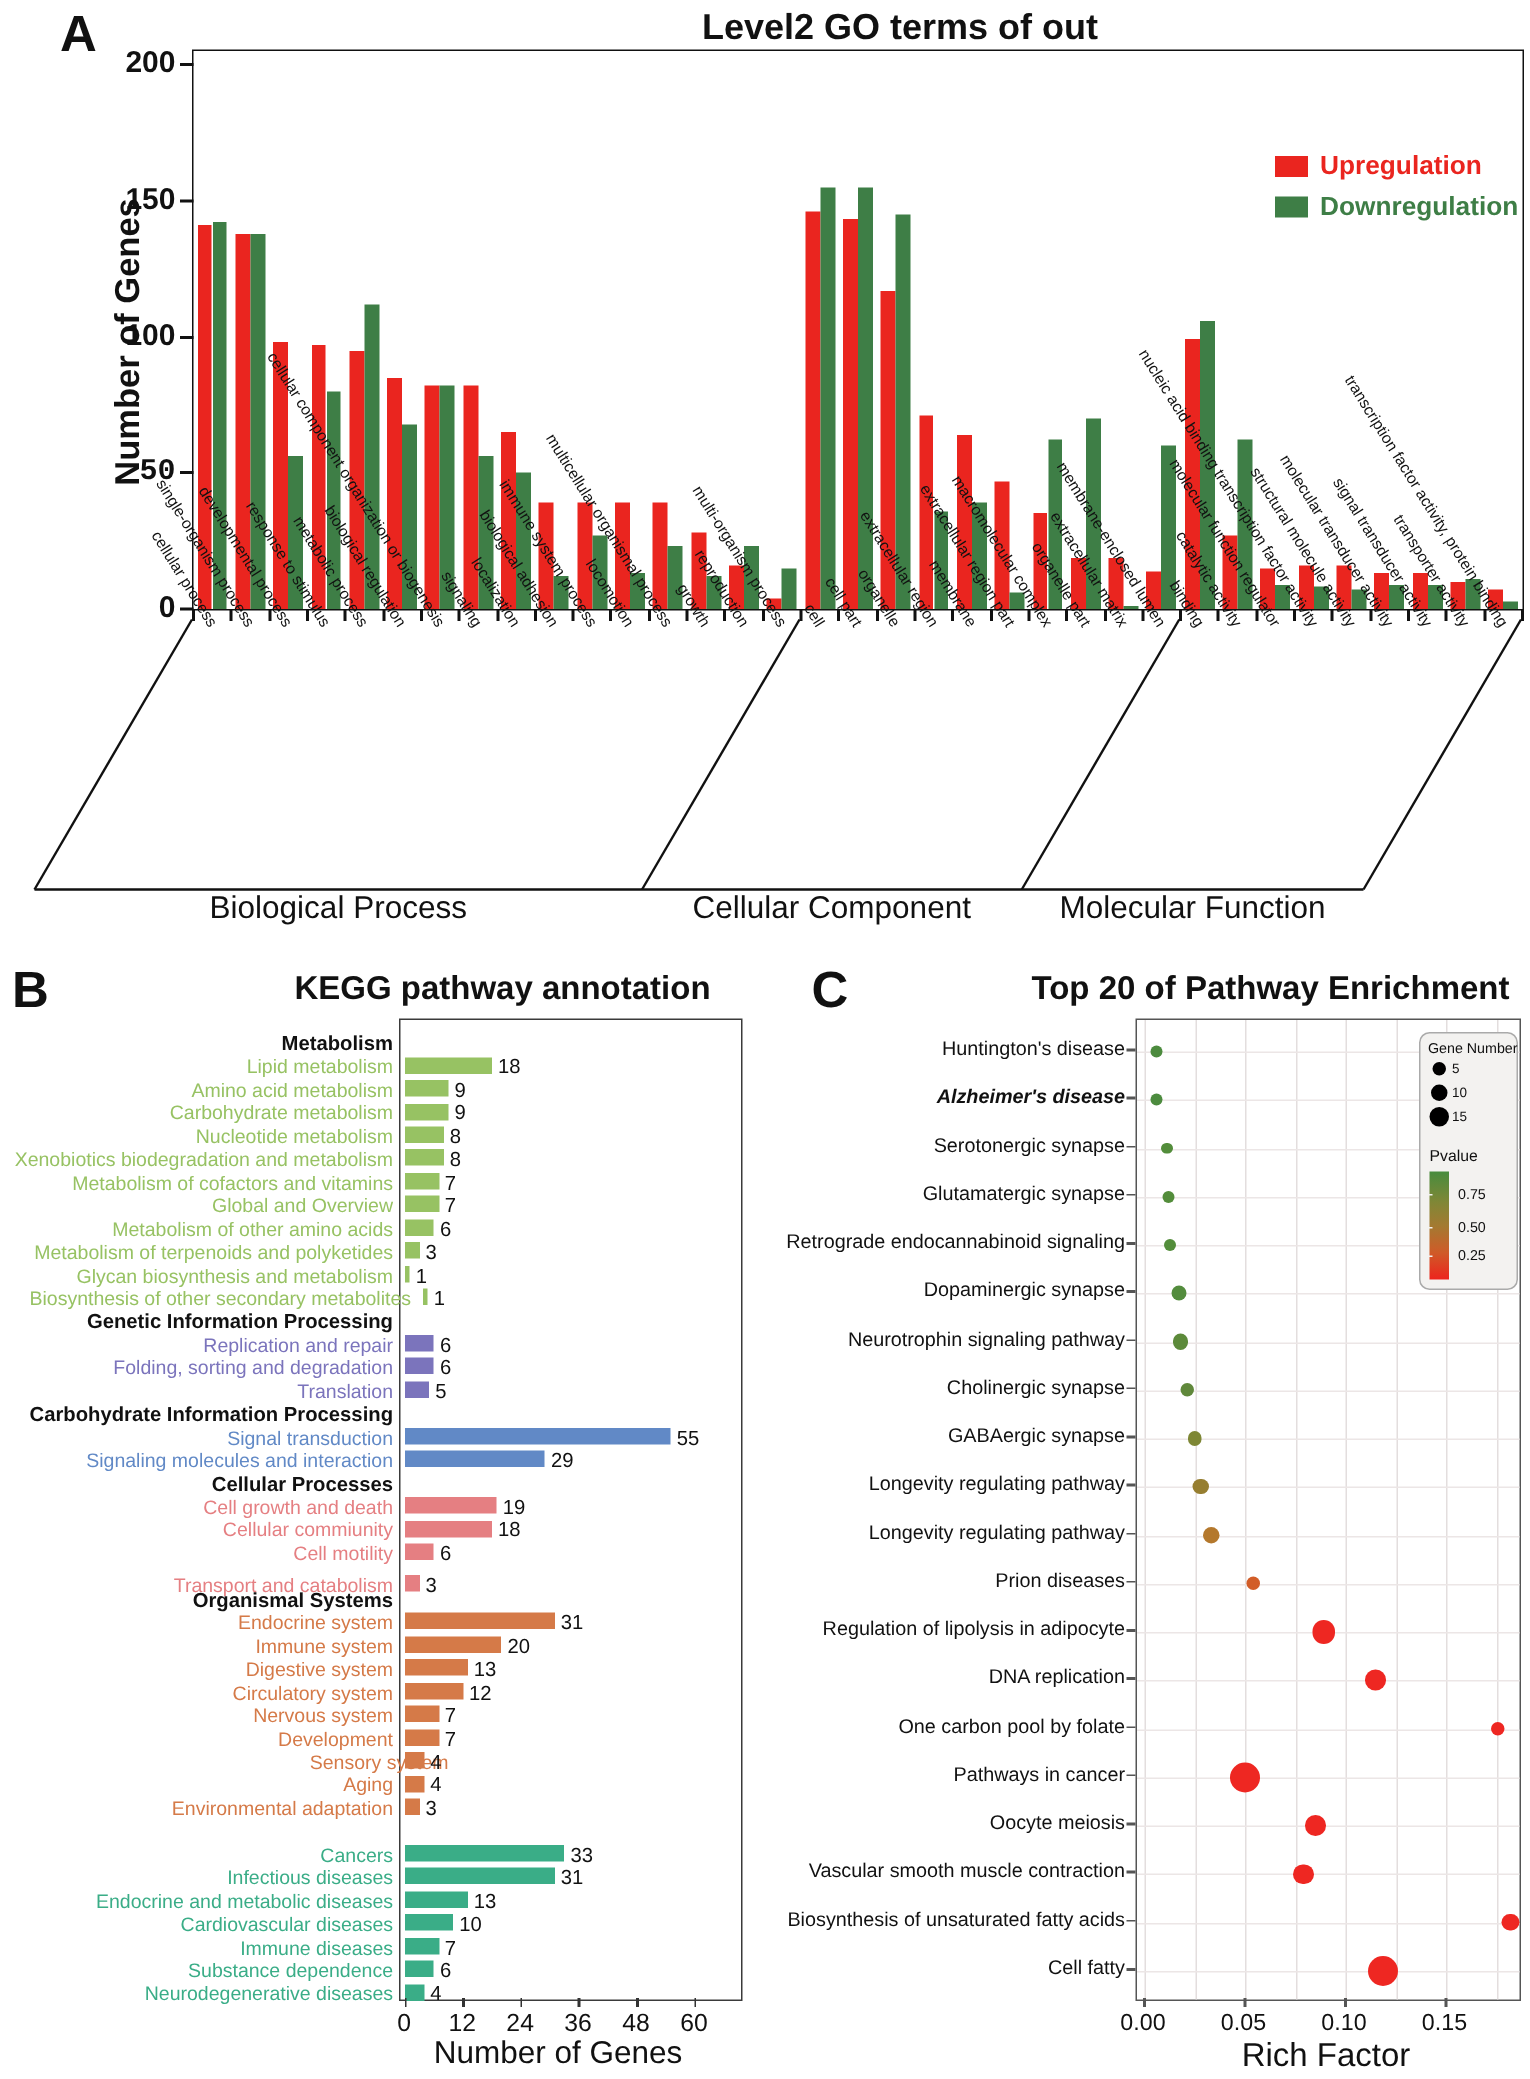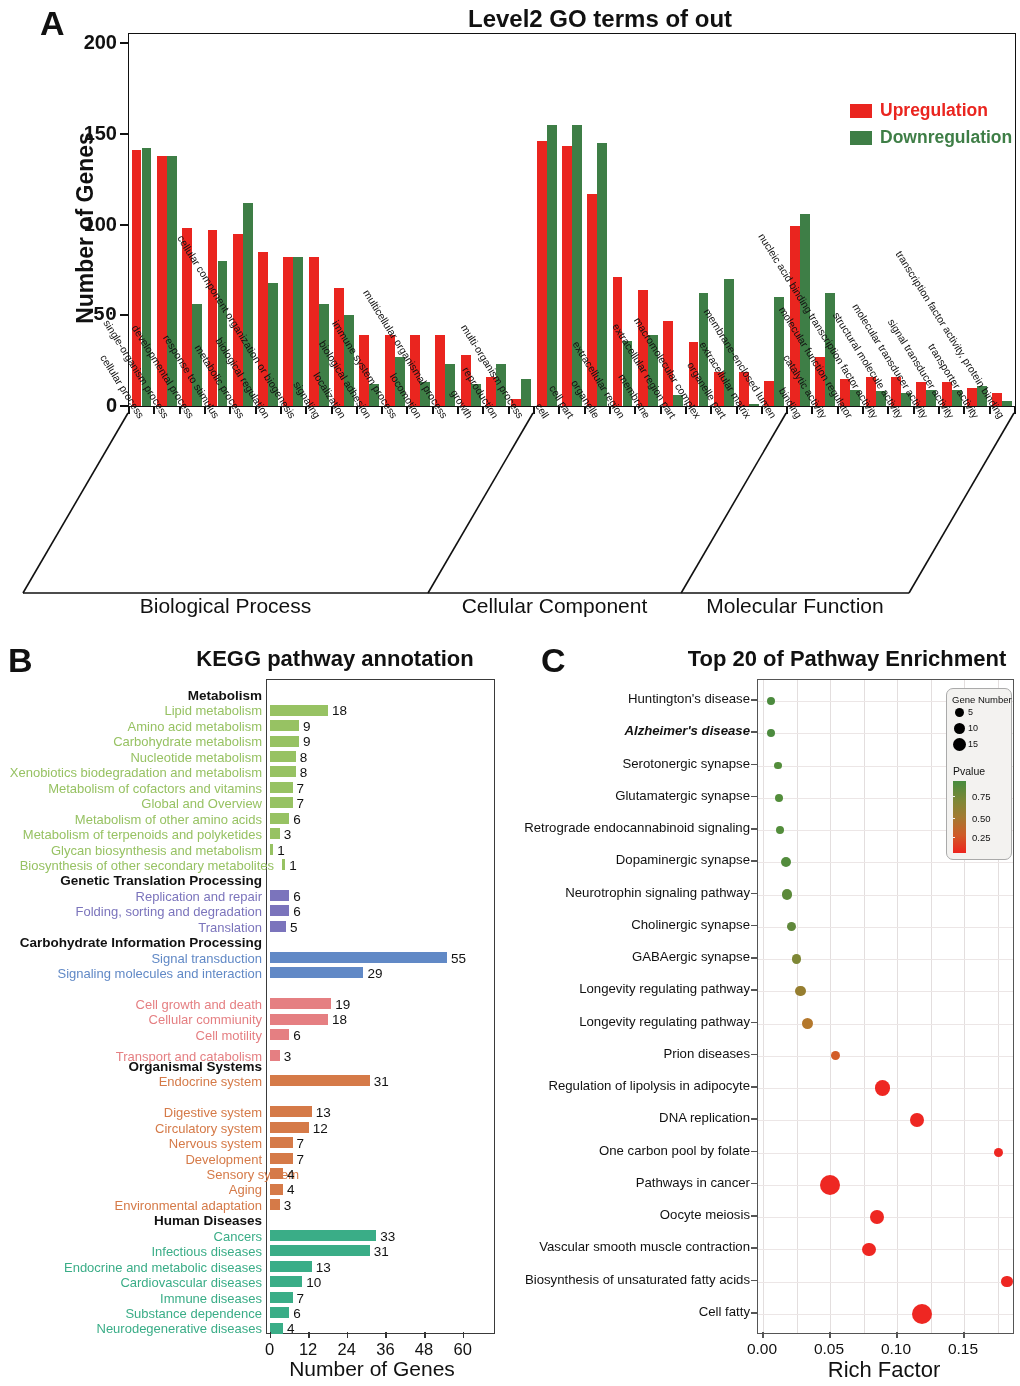--- a/index.html
+++ b/index.html
@@ -306,21 +306,21 @@
         <div class="b-lab" style="color: rgb(151, 194, 99);">Glycan biosynthesis and metabolism</div>
         <div class="b-bar" style="width: 3.22px; background: rgb(151, 194, 99);"></div>
         <div class="b-val" style="left: 277.22px;">1</div>
       </div>
       <div class="b-row" style="top: 169.95px; margin-left: 12px;">
         <div class="b-lab" style="color: rgb(151, 194, 99);">Biosynthesis of other secondary metabolites</div>
         <div class="b-bar" style="width: 3.22px; background: rgb(151, 194, 99);"></div>
         <div class="b-val" style="left: 277.22px;">1</div>
       </div>
       <div class="b-row" style="top: 185.4px;">
-        <div class="b-lab b-head">Genetic Translation Processing</div>
+        <div class="b-lab b-head">Genetic Information Processing</div>
       </div>
       <div class="b-row" style="top: 200.85px;">
         <div class="b-lab" style="color: rgb(123, 116, 188);">Replication and repair</div>
         <div class="b-bar" style="width: 19.32px; background: rgb(123, 116, 188);"></div>
         <div class="b-val" style="left: 293.32px;">6</div>
       </div>
       <div class="b-row" style="top: 216.3px;">
         <div class="b-lab" style="color: rgb(123, 116, 188);">Folding, sorting and degradation</div>
         <div class="b-bar" style="width: 19.32px; background: rgb(123, 116, 188);"></div>
         <div class="b-val" style="left: 293.32px;">6</div>
@@ -336,20 +336,23 @@
       <div class="b-row" style="top: 262.65px;">
         <div class="b-lab" style="color: rgb(97, 137, 198);">Signal transduction</div>
         <div class="b-bar" style="width: 177.1px; background: rgb(97, 137, 198);"></div>
         <div class="b-val" style="left: 451.1px;">55</div>
       </div>
       <div class="b-row" style="top: 278.1px;">
         <div class="b-lab" style="color: rgb(97, 137, 198);">Signaling molecules and interaction</div>
         <div class="b-bar" style="width: 93.38px; background: rgb(97, 137, 198);"></div>
         <div class="b-val" style="left: 367.38px;">29</div>
       </div>
+      <div class="b-row" style="top: 293.55px;">
+        <div class="b-lab b-head">Cellular Processes</div>
+      </div>
       <div class="b-row" style="top: 309px;">
         <div class="b-lab" style="color: rgb(229, 127, 130);">Cell growth and death</div>
         <div class="b-bar" style="width: 61.18px; background: rgb(229, 127, 130);"></div>
         <div class="b-val" style="left: 335.18px;">19</div>
       </div>
       <div class="b-row" style="top: 324.45px; text-decoration: underline;">
         <div class="b-lab" style="color: rgb(229, 127, 130);">Cellular commiunity</div>
         <div class="b-bar" style="width: 57.96px; background: rgb(229, 127, 130);"></div>
         <div class="b-val" style="left: 331.96px;">18</div>
       </div>
@@ -364,20 +367,25 @@
         <div class="b-val" style="left: 283.66px;">3</div>
       </div>
       <div class="b-row" style="top: 370.8px;">
         <div class="b-lab b-head">Organismal Systems</div>
       </div>
       <div class="b-row" style="top: 386.25px;">
         <div class="b-lab" style="color: rgb(213, 122, 72);">Endocrine system</div>
         <div class="b-bar" style="width: 99.82px; background: rgb(213, 122, 72);"></div>
         <div class="b-val" style="left: 373.82px;">31</div>
       </div>
+      <div class="b-row" style="top: 401.7px;">
+        <div class="b-lab" style="color: rgb(213, 122, 72);">Immune system</div>
+        <div class="b-bar" style="width: 64.4px; background: rgb(213, 122, 72);"></div>
+        <div class="b-val" style="left: 338.4px;">20</div>
+      </div>
       <div class="b-row" style="top: 417.15px;">
         <div class="b-lab" style="color: rgb(213, 122, 72);">Digestive system</div>
         <div class="b-bar" style="width: 41.86px; background: rgb(213, 122, 72);"></div>
         <div class="b-val" style="left: 315.86px;">13</div>
       </div>
       <div class="b-row" style="top: 432.6px;">
         <div class="b-lab" style="color: rgb(213, 122, 72);">Circulatory system</div>
         <div class="b-bar" style="width: 38.64px; background: rgb(213, 122, 72);"></div>
         <div class="b-val" style="left: 312.64px;">12</div>
       </div>
@@ -398,23 +406,20 @@
       </div>
       <div class="b-row" style="top: 494.4px;">
         <div class="b-lab" style="color: rgb(213, 122, 72);">Aging</div>
         <div class="b-bar" style="width: 12.88px; background: rgb(213, 122, 72);"></div>
         <div class="b-val" style="left: 286.88px;">4</div>
       </div>
       <div class="b-row" style="top: 509.85px;">
         <div class="b-lab" style="color: rgb(213, 122, 72);">Environmental adaptation</div>
         <div class="b-bar" style="width: 9.66px; background: rgb(213, 122, 72);"></div>
         <div class="b-val" style="left: 283.66px;">3</div>
-      </div>
-      <div class="b-row" style="top: 525.3px;">
-        <div class="b-lab b-head">Human Diseases</div>
       </div>
       <div class="b-row" style="top: 540.75px;">
         <div class="b-lab" style="color: rgb(58, 173, 135);">Cancers</div>
         <div class="b-bar" style="width: 106.26px; background: rgb(58, 173, 135);"></div>
         <div class="b-val" style="left: 380.26px;">33</div>
       </div>
       <div class="b-row" style="top: 556.2px;">
         <div class="b-lab" style="color: rgb(58, 173, 135);">Infectious diseases</div>
         <div class="b-bar" style="width: 99.82px; background: rgb(58, 173, 135);"></div>
         <div class="b-val" style="left: 373.82px;">31</div>

